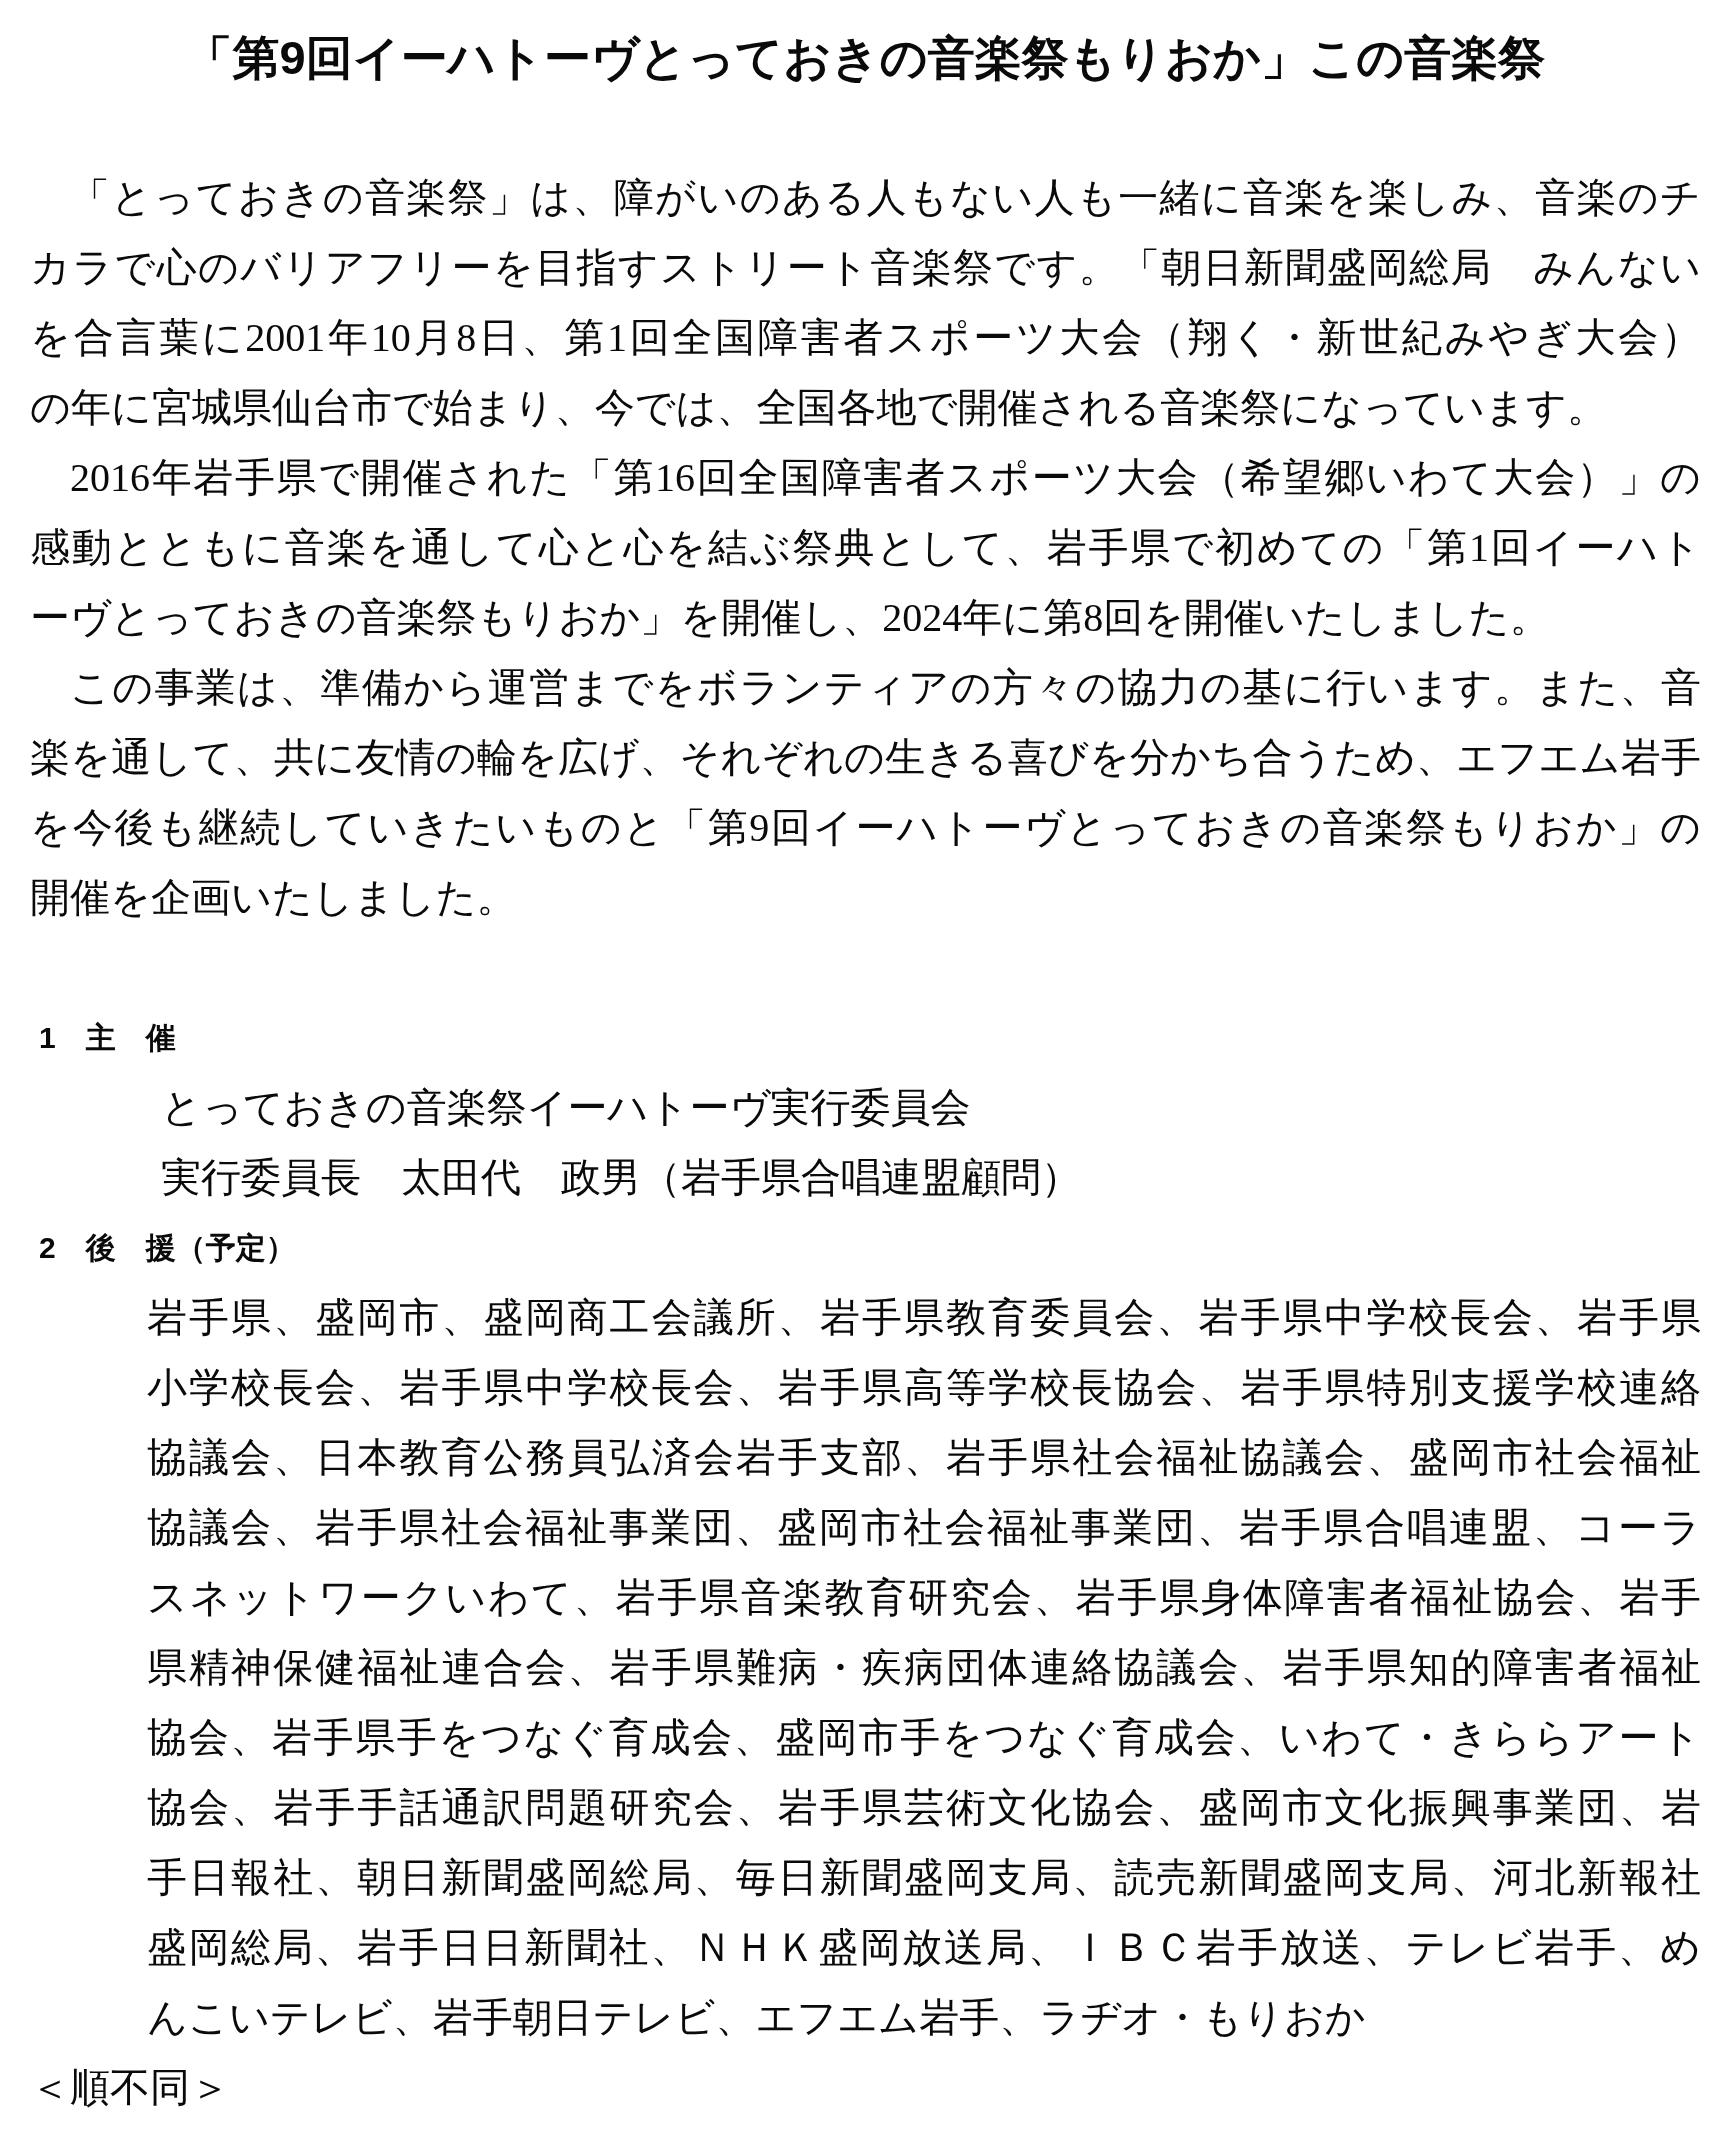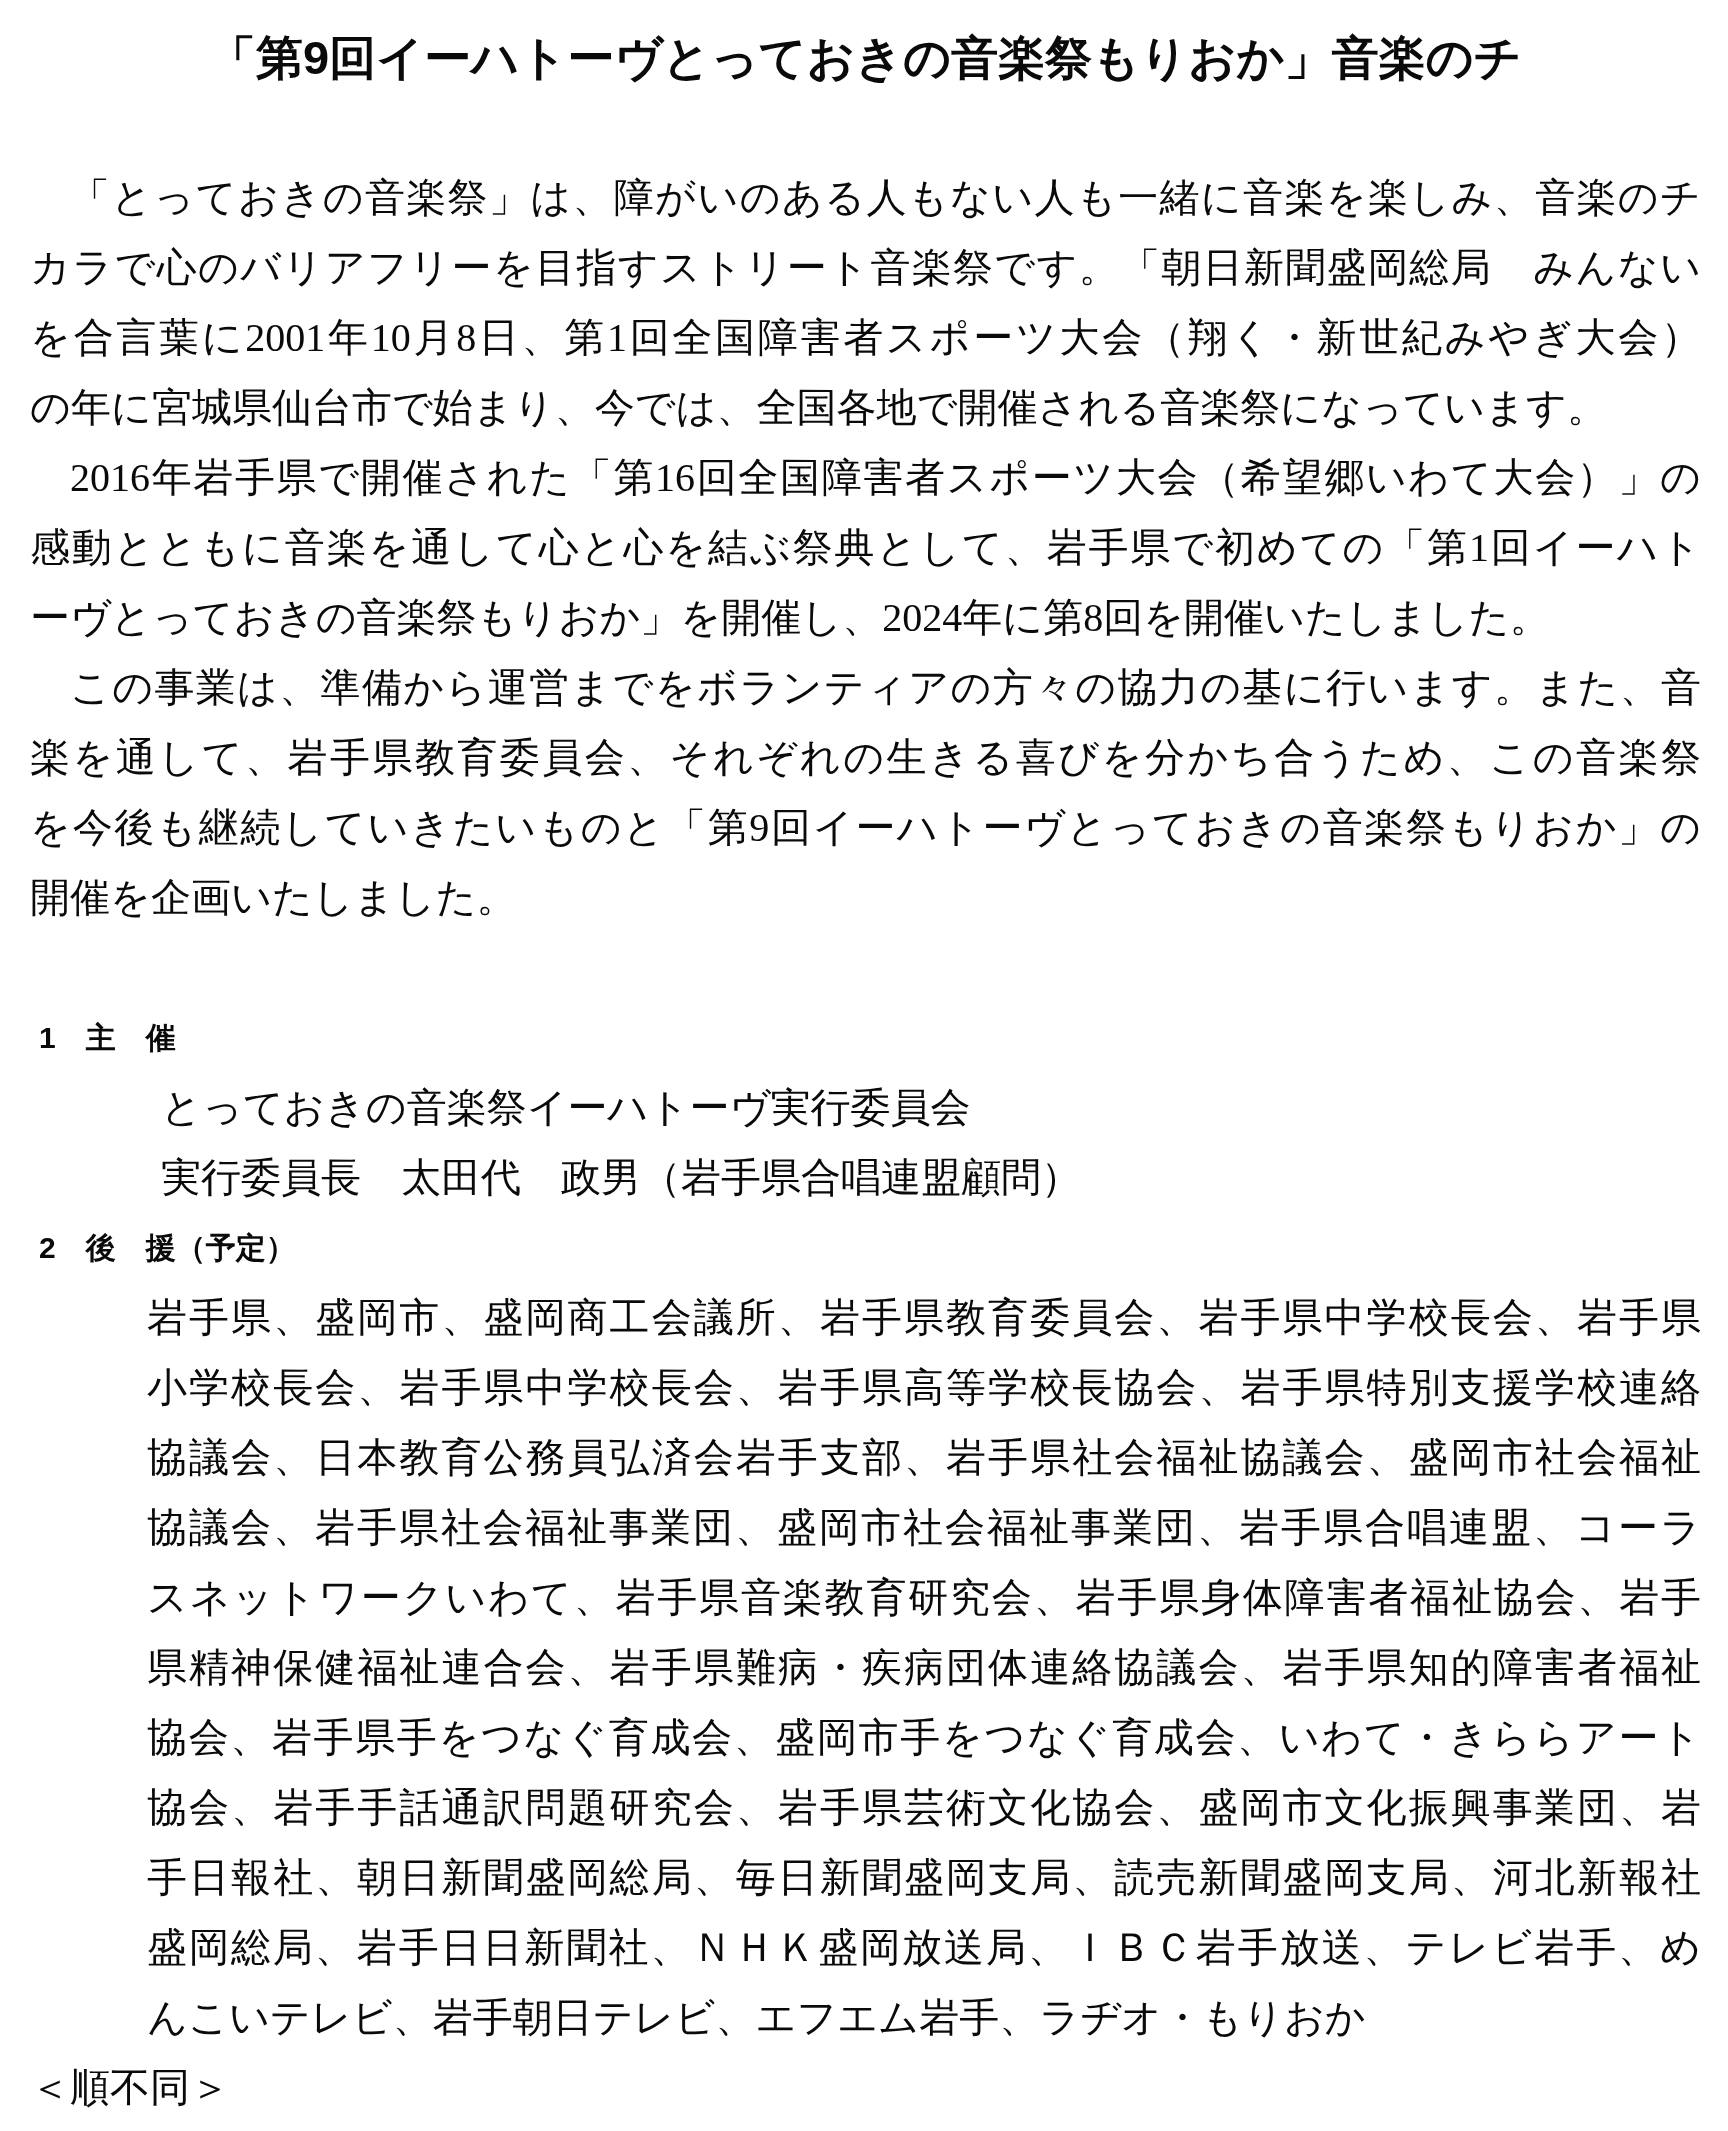--- a/index.html
+++ b/index.html
@@ -53,40 +53,40 @@
     height: 70px;
     text-align: left;
     overflow: hidden;
   }
 </style>
 </head>
 <body>
 
 <div class="page">
 
-  <div class="title">「第9回イーハトーヴとっておきの音楽祭もりおか」音楽のチ</div>
+  <div class="title">「第9回イーハトーヴとっておきの音楽祭もりおか」この音楽祭</div>
 
   <div class="gap"></div>
 
   <div>
     <div class="ln just indent">「とっておきの音楽祭」は、障がいのある人もない人も一緒に音楽を楽しみ、音楽のチ</div>
     <div class="ln just">カラで心のバリアフリーを目指すストリート音楽祭です。「朝日新聞盛岡総局　みんないい」</div>
     <div class="ln just">を合言葉に2001年10月8日、第1回全国障害者スポーツ大会（翔く・新世紀みやぎ大会）</div>
     <div class="ln">の年に宮城県仙台市で始まり、今では、全国各地で開催される音楽祭になっています。</div>
   </div>
 
   <div>
     <div class="ln just indent">2016年岩手県で開催された「第16回全国障害者スポーツ大会（希望郷いわて大会）」の</div>
     <div class="ln just">感動とともに音楽を通して心と心を結ぶ祭典として、岩手県で初めての「第1回イーハト</div>
     <div class="ln">ーヴとっておきの音楽祭もりおか」を開催し、2024年に第8回を開催いたしました。</div>
   </div>
 
   <div>
     <div class="ln just indent">この事業は、準備から運営までをボランティアの方々の協力の基に行います。また、音</div>
-    <div class="ln just">楽を通して、岩手県教育委員会、それぞれの生きる喜びを分かち合うため、この音楽祭</div>
+    <div class="ln just">楽を通して、共に友情の輪を広げ、それぞれの生きる喜びを分かち合うため、エフエム岩手</div>
     <div class="ln just">を今後も継続していきたいものと「第9回イーハトーヴとっておきの音楽祭もりおか」の</div>
     <div class="ln">開催を企画いたしました。</div>
   </div>
 
   <div class="gap"></div>
 
   <div class="heading">1　主　催</div>
 
   <div class="sub">
     <div class="ln">とっておきの音楽祭イーハトーヴ実行委員会</div>

